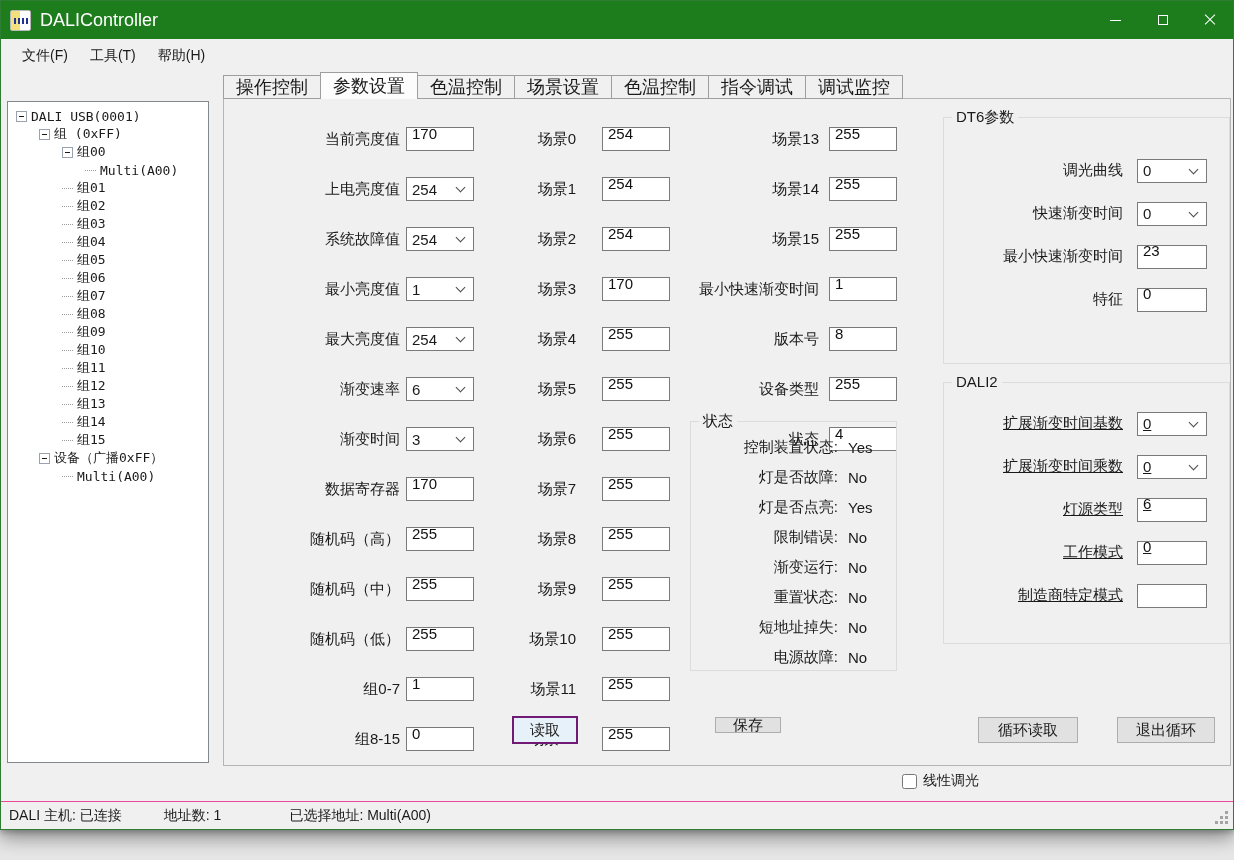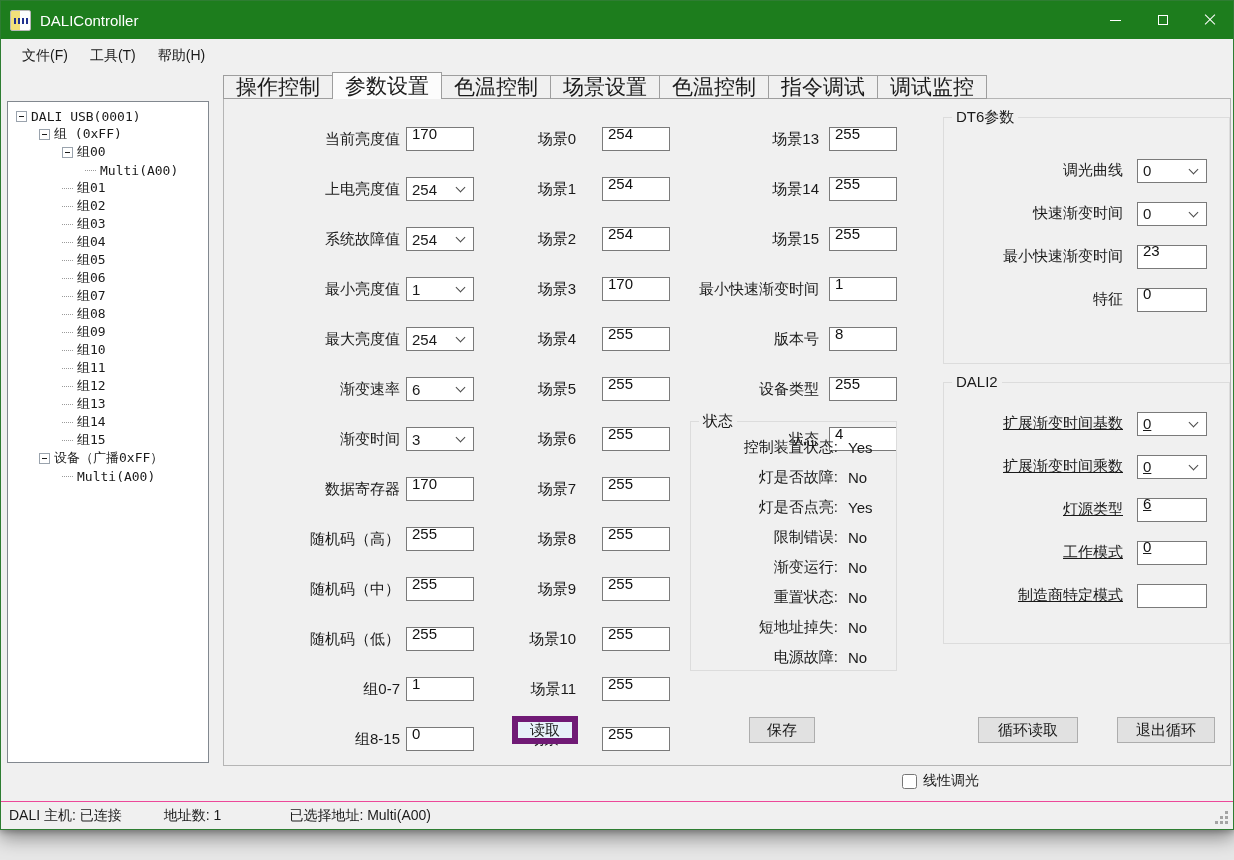--- a/index.html
+++ b/index.html
@@ -8,21 +8,21 @@
 
   .window { position:absolute; left:0; top:0; width:1234px; height:830px; background:#f0f0f0;
             border:1px solid #2e7d32; box-shadow:0 8px 18px rgba(0,0,0,.40), 0 2px 6px rgba(0,0,0,.25); }
 
   
   .titlebar { position:absolute; left:0; top:0; width:100%; height:38px; background:#1d7d1d; display:flex; align-items:center; }
   .app-icon { width:21px; height:21px; margin-left:9px; background:linear-gradient(90deg,#f2e07a 0 45%,#fdfdfd 45% 100%);
               border-radius:2px; border:1px solid #b8b8b8; position:relative; flex:none; }
   .app-icon::after { content:""; position:absolute; left:3px; top:7px; width:14px; height:6px;
                      background:repeating-linear-gradient(90deg,#20318f 0 2px,transparent 2px 4px); }
-  .win-title { color:#fff; font-size:15px; margin-left:9px; }
+  .win-title { color:#fff; font-size:18px; margin-left:9px; }
   .win-controls { margin-left:auto; display:flex; height:100%; }
   .win-btn { width:47px; height:100%; display:flex; align-items:center; justify-content:center; cursor:default; }
   .glyph-min { width:11px; height:1px; background:#fff; }
   .glyph-max { width:10px; height:10px; border:1px solid #fff; }
   .glyph-close { position:relative; width:12px; height:12px; }
   .glyph-close::before,.glyph-close::after { content:""; position:absolute; left:-1px; top:5px; width:14px; height:1px; background:#fff; }
   .glyph-close::before { transform:rotate(45deg); }
   .glyph-close::after { transform:rotate(-45deg); }
 
   
@@ -32,21 +32,21 @@
   
   .tree-panel { position:absolute; left:6px; top:100px; width:202px; height:662px; background:#fff; border:1px solid #82888f; overflow:hidden; padding-top:5px; }
   .titem { display:flex; align-items:center; height:18px; padding-left:calc(8px + var(--lv) * 23px);
            font-family:"DejaVu Sans Mono",monospace; font-size:13px; white-space:nowrap; }
   .texp { width:11px; height:11px; border:1px solid #9aa3ad; background:#fff; display:flex; align-items:center; justify-content:center; margin-right:4px; flex:none; }
   .texp .minus { width:5px; height:1px; background:#1a1a1a; }
   .tstub { width:11px; border-top:1px dotted #9a9a9a; margin-right:4px; flex:none; }
 
   
   .tabstrip { position:absolute; left:222px; top:72px; height:26px; display:flex; align-items:flex-end; z-index:3; }
-  .tab { height:24px; padding:0 12px; display:flex; align-items:center; font-size:21px; background:#f0f0f0;
+  .tab { height:24px; padding:0 12px; display:flex; align-items:center; font-size:18px; background:#f0f0f0;
          border:1px solid #9e9e9e; margin-right:-1px; position:relative; }
   .tab.active { height:27px; background:#fcfcfc; border-bottom:none; z-index:4; }
 
   .tabpage { position:absolute; left:222px; top:97px; width:1008px; height:668px; background:#f0f0f0; border:1px solid #b5b5b5; }
 
   
   .col { position:absolute; display:flex; flex-direction:column; gap:26px; }
   .col1 { left:20px; top:28px; width:230px; }
   .col2 { left:240px; top:28px; width:206px; }
   .col3 { left:430px; top:28px; width:243px; }
@@ -75,22 +75,22 @@
   .dali2-group { left:719px; top:283px; width:287px; height:262px; }
   .grows { display:flex; flex-direction:column; gap:18px; padding:40px 22px 0 10px; }
   .dali2-group .grows { padding-top:28px;text-decoration:underline; }
   .grow { display:flex; align-items:center; height:25px; }
   .grow .flabel { margin-right:14px; }
   .grow .fin,.grow .combo { width:70px; }
 
   
   .btn { position:absolute; background:#e1e1e1; border:1px solid #adadad; font-size:15px; font-family:"Liberation Sans",sans-serif;
          display:flex; align-items:center; justify-content:center; cursor:default; }
-  .btn-read { left:288px; top:617px; width:66px; height:28px; background:#e7f1f9; border:6px solid #701a75; }
-  .btn-save { left:491px; top:618px; width:66px; height:26px;margin-left:34px; }
+  .btn-read { left:288px; top:617px; width:66px; height:28px; background:#e7f1f9; border:2px solid #701a75; }
+  .btn-save { left:491px; top:618px; width:66px; height:16px; }
   .btn-loop { left:754px; top:618px; width:100px; height:26px; }
   .btn-exit { left:893px; top:618px; width:98px; height:26px; }
 
   
   .cb-row { position:absolute; left:901px; top:771px; display:flex; align-items:center; }
   .cb-row input { width:15px; height:15px; margin-right:6px; }
   .cb-row span { font-size:14px; }
 
   .statusbar { position:absolute; left:0; top:800px; width:100%; height:28px; border-top:1px solid #ec4899;
                display:flex; align-items:center; font-size:14px; }

